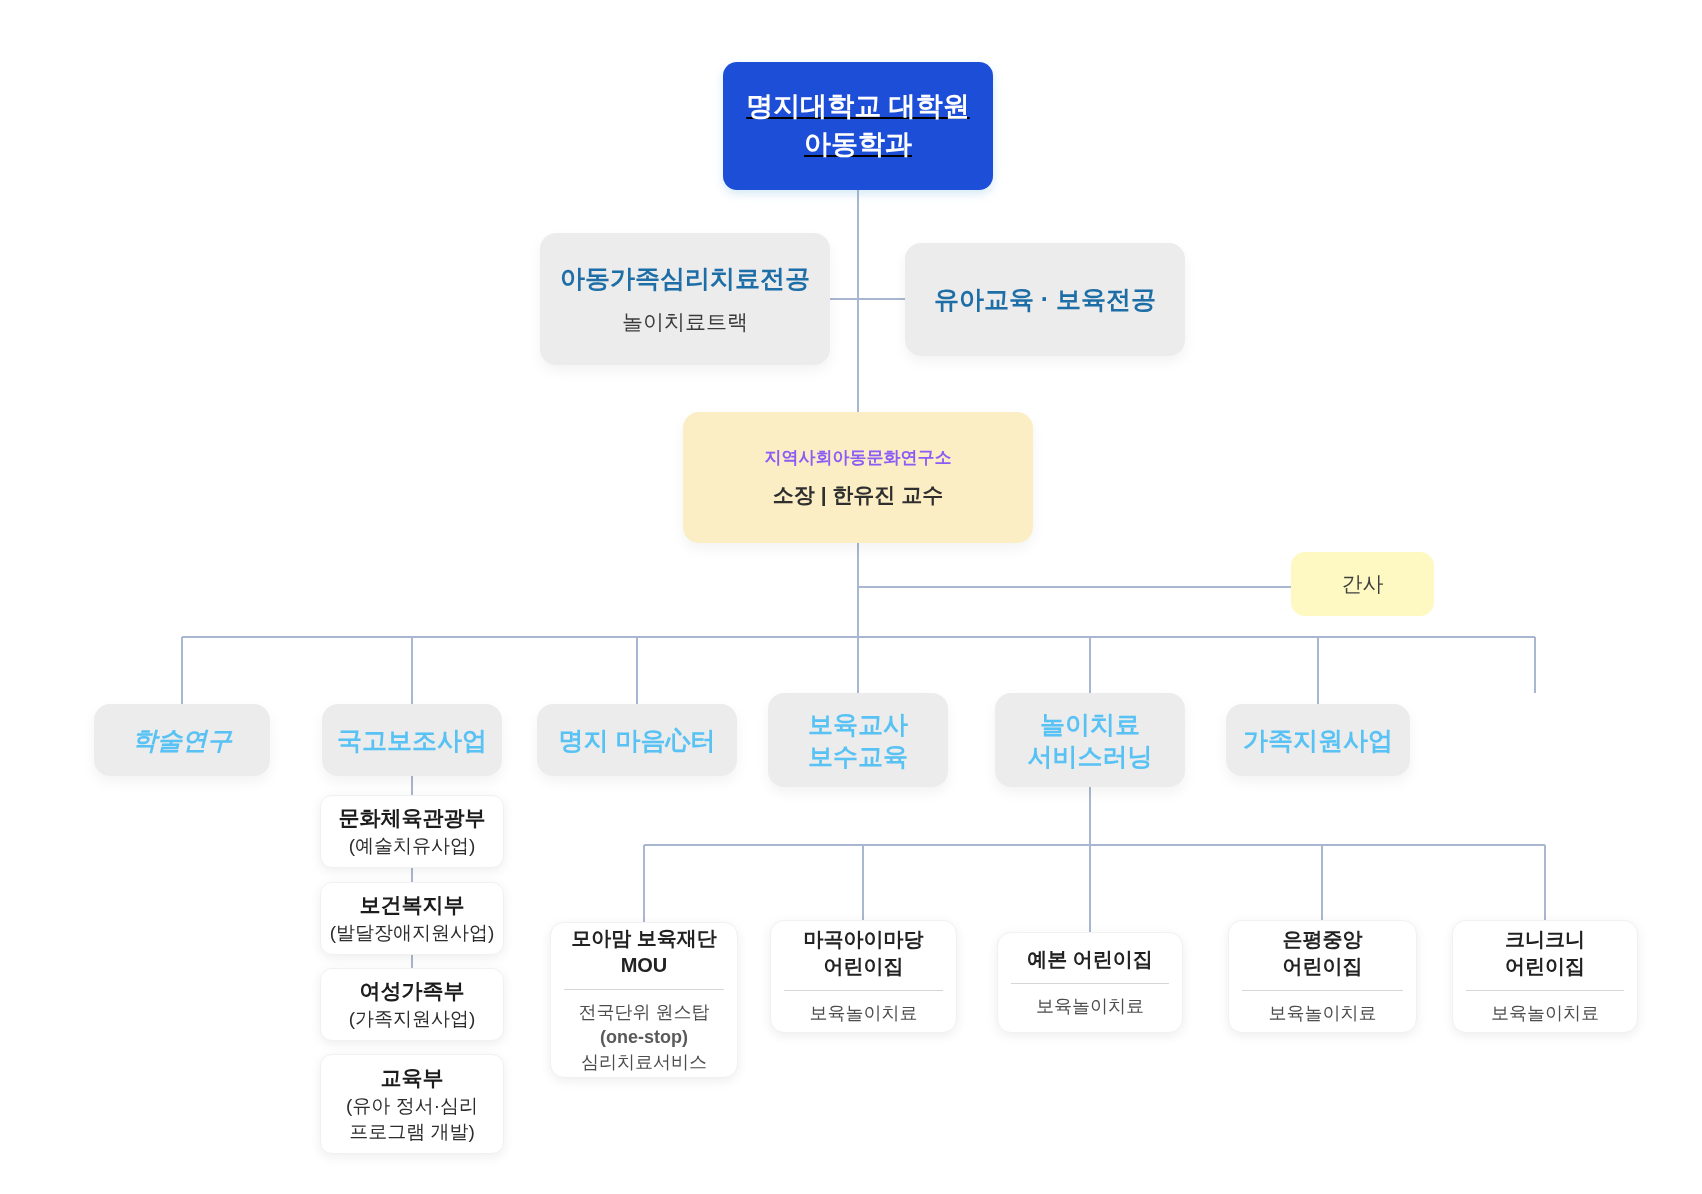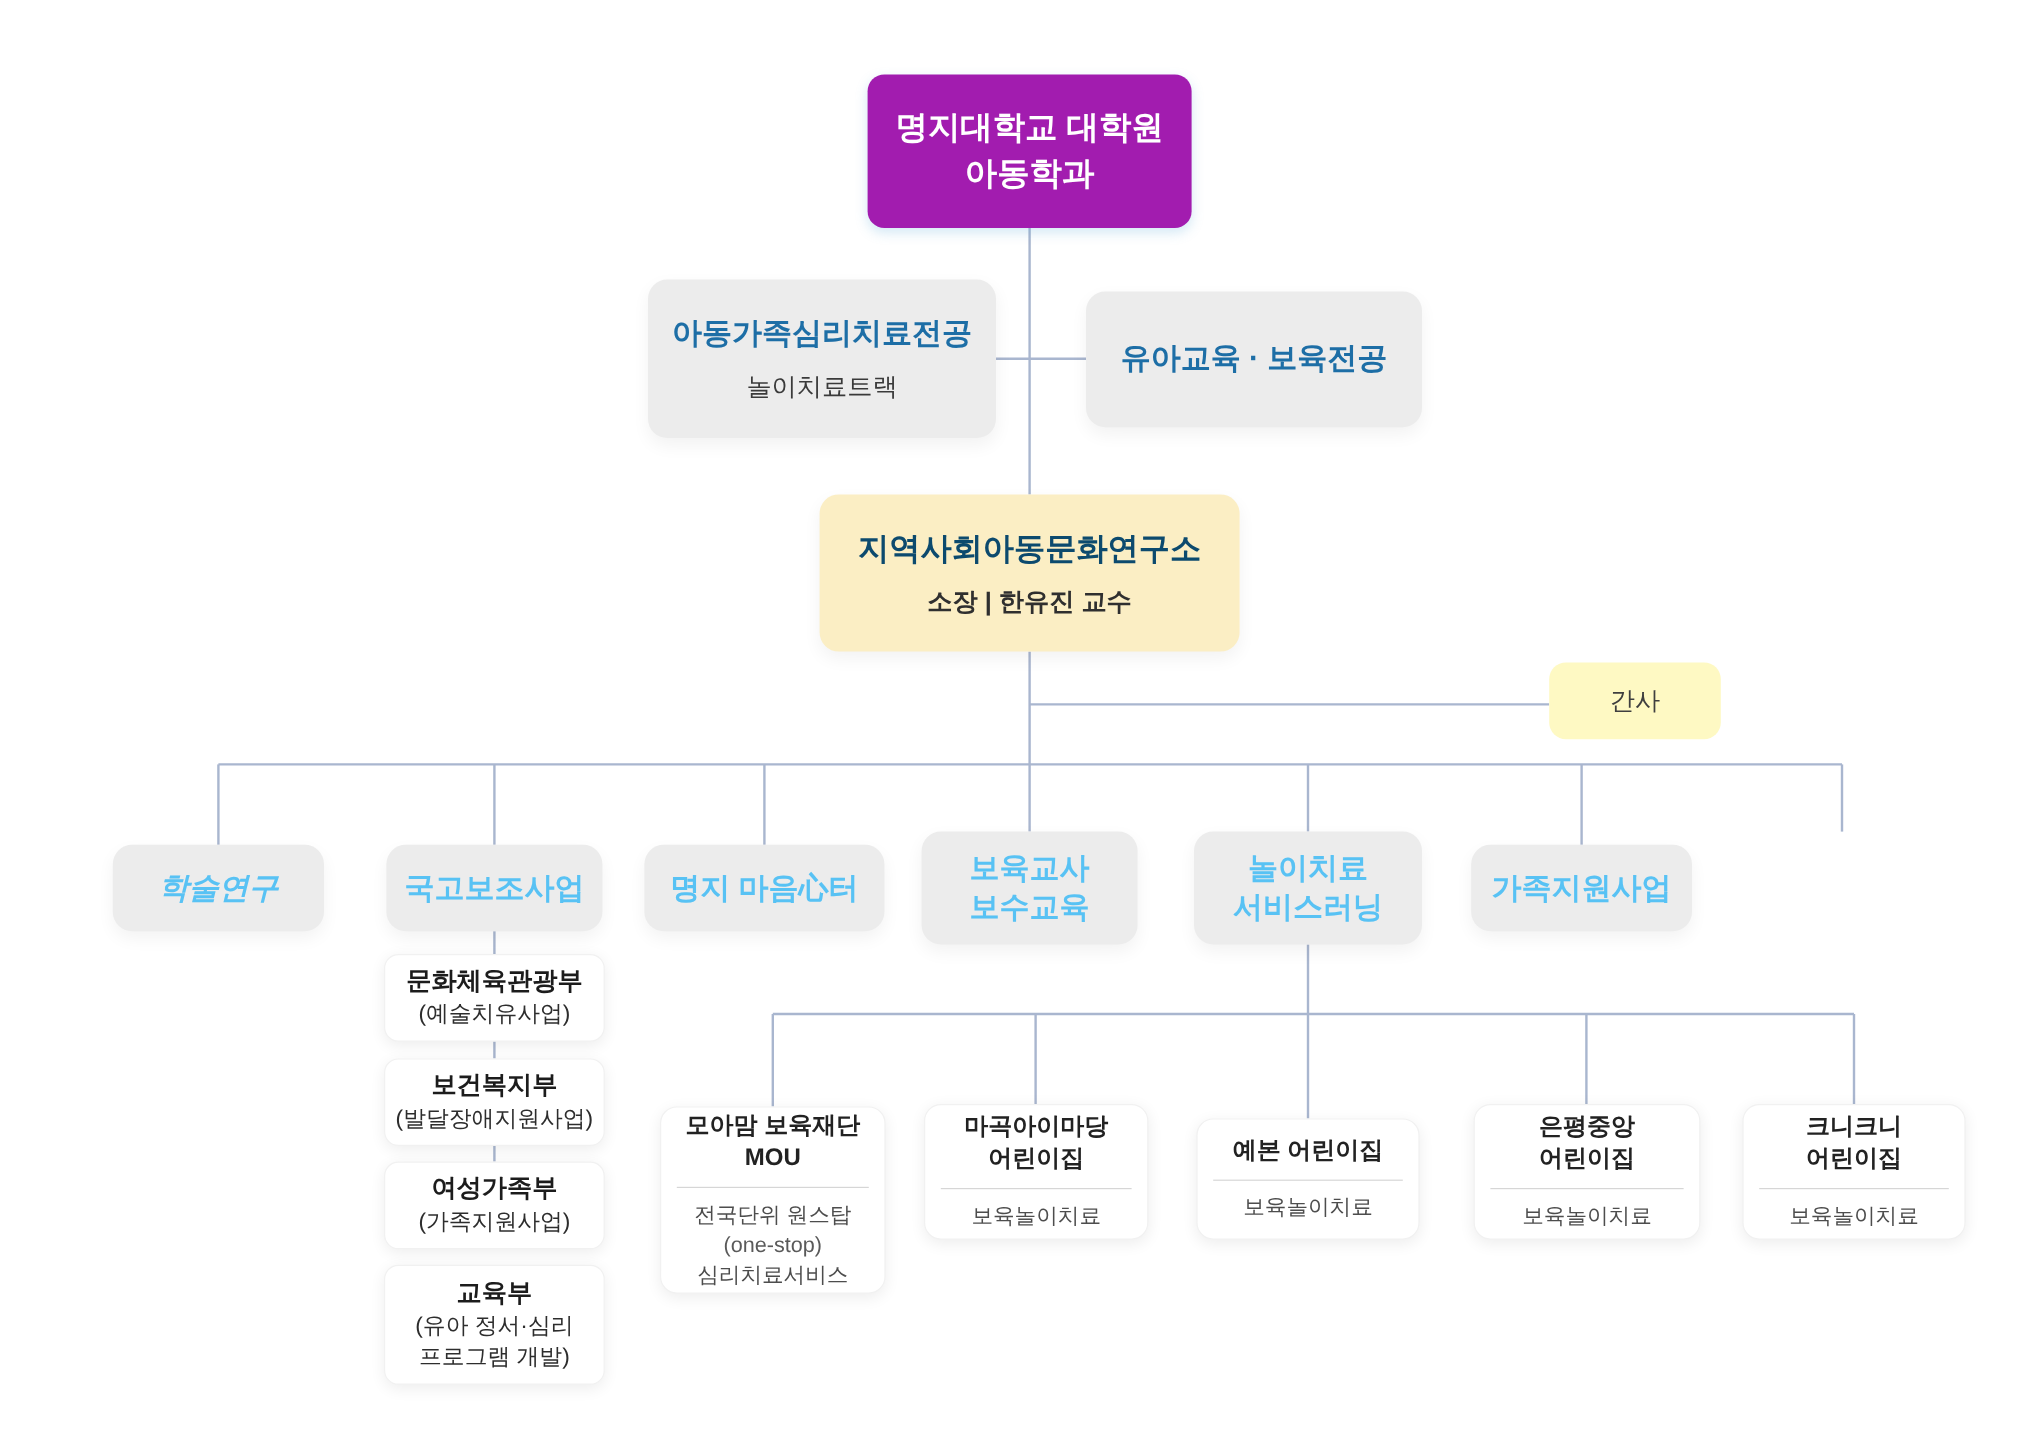--- a/index.html
+++ b/index.html
@@ -1,40 +1,40 @@
 <!DOCTYPE html>
 <html><head>
 <meta charset="utf-8">
 <style>
   html,body{margin:0;padding:0;background:#ffffff;}
   body{font-family:"Liberation Sans","DejaVu Sans",sans-serif;}
   .canvas{position:relative;width:1702px;height:1194px;background:#ffffff;overflow:hidden;}
   svg.connectors{position:absolute;left:0;top:0;width:1702px;height:1194px;}
   .node{position:absolute;display:flex;flex-direction:column;align-items:center;justify-content:center;
         text-align:center;box-sizing:border-box;white-space:pre-line;}
-  .blue-box{background:#a21caf;border-radius:14px;box-shadow:0 4px 10px rgba(87,168,216,.25);}
+  .blue-box{background:#1d4ed8;border-radius:14px;box-shadow:0 4px 10px rgba(87,168,216,.25);text-decoration:underline;}
   .blue-box .title{color:#ffffff;font-size:27px;font-weight:700;line-height:1.4;}
   .gray-box{background:#ececec;border-radius:16px;box-shadow:0 6px 14px rgba(0,0,0,.05);}
   .gray-box .title{color:#1d6ea6;font-size:25px;font-weight:700;line-height:1.3;}
   .gray-box .subtitle{color:#3a3a3a;font-size:21px;font-weight:500;margin-top:14px;}
   .yellow-box{background:#fbeec4;border-radius:16px;box-shadow:0 6px 14px rgba(0,0,0,.05);}
-  .yellow-box .title{color:#0c4a6e;font-size:26px;font-weight:700;text-align:right;}
+  .yellow-box .title{color:#8b5cf6;font-size:17px;font-weight:700;text-align:right;}
   .yellow-box .subtitle{color:#2f2f2f;font-size:21px;font-weight:700;margin-top:12px;}
   .secretary-box{background:#fef9c3;border-radius:14px;}
   .secretary-box .label{color:#3f3f3f;font-size:21px;font-weight:500;}
   .program-box{background:#ececec;border-radius:16px;box-shadow:0 6px 14px rgba(0,0,0,.05);}
   .program-box .label{color:#58c2f4;font-size:25px;font-weight:700;line-height:1.3;}
   .white-box{background:#ffffff;border-radius:12px;border:1px solid #f1f1f1;box-shadow:0 3px 12px rgba(0,0,0,.07);}
   .white-box .g-title{color:#1c1c1c;font-size:21px;font-weight:700;line-height:1.3;}
   .white-box .g-detail{color:#2d2d2d;font-size:19px;font-weight:400;line-height:1.35;margin-top:2px;}
   .partner-box{background:#ffffff;border-radius:14px;border:1px solid #f1f1f1;box-shadow:0 3px 12px rgba(0,0,0,.07);}
   .partner-box .p-title{color:#222222;font-size:20px;font-weight:700;line-height:1.35;}
   .partner-box .divider{width:86%;height:1px;background:#d6d6d6;margin:10px 0;}
   .partner-box .p-detail{color:#4d4d4d;font-size:18px;font-weight:400;line-height:1.4;}
-  .partner-box .p-detail.bold{font-weight:400;color:#5a5a5a;}
+  .partner-box .p-detail.bold{font-weight:700;color:#5a5a5a;}
 </style>
 </head>
 <body>
 
 <div class="canvas">
 
   <svg class="connectors" viewBox="0 0 1702 1194" xmlns="http://www.w3.org/2000/svg">
     <g stroke="#a9b6cf" stroke-width="2" fill="none">
 
       <path d="M858 190 V412"></path>

